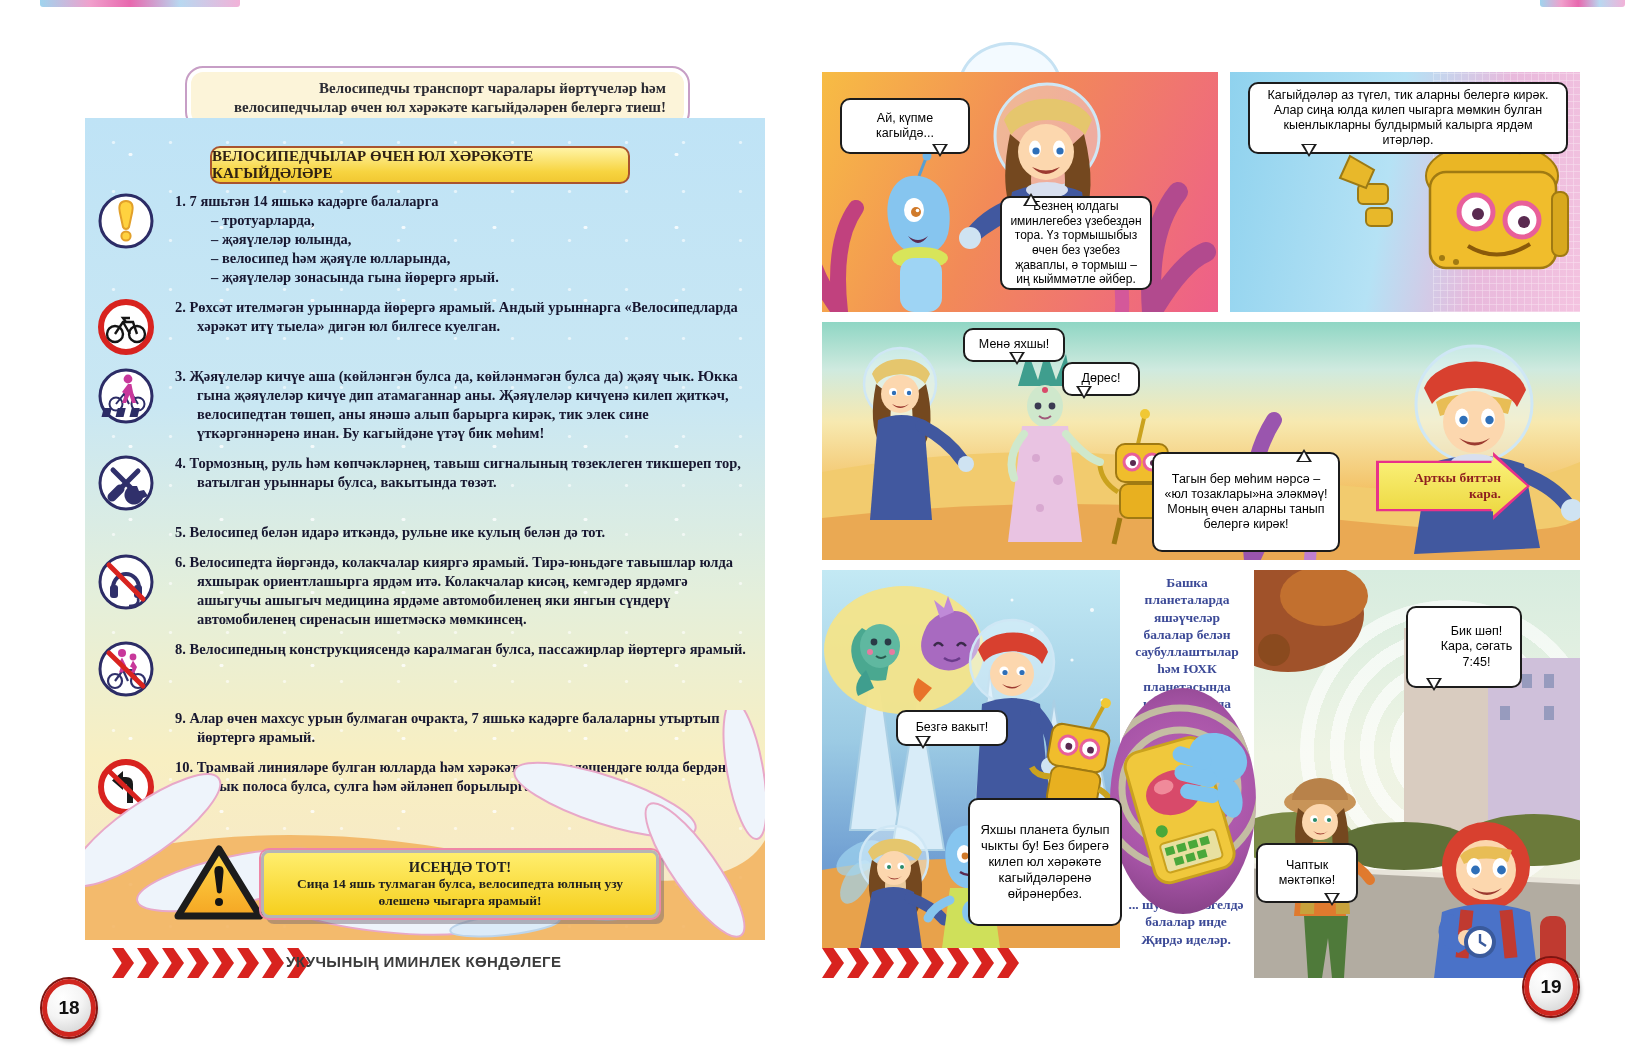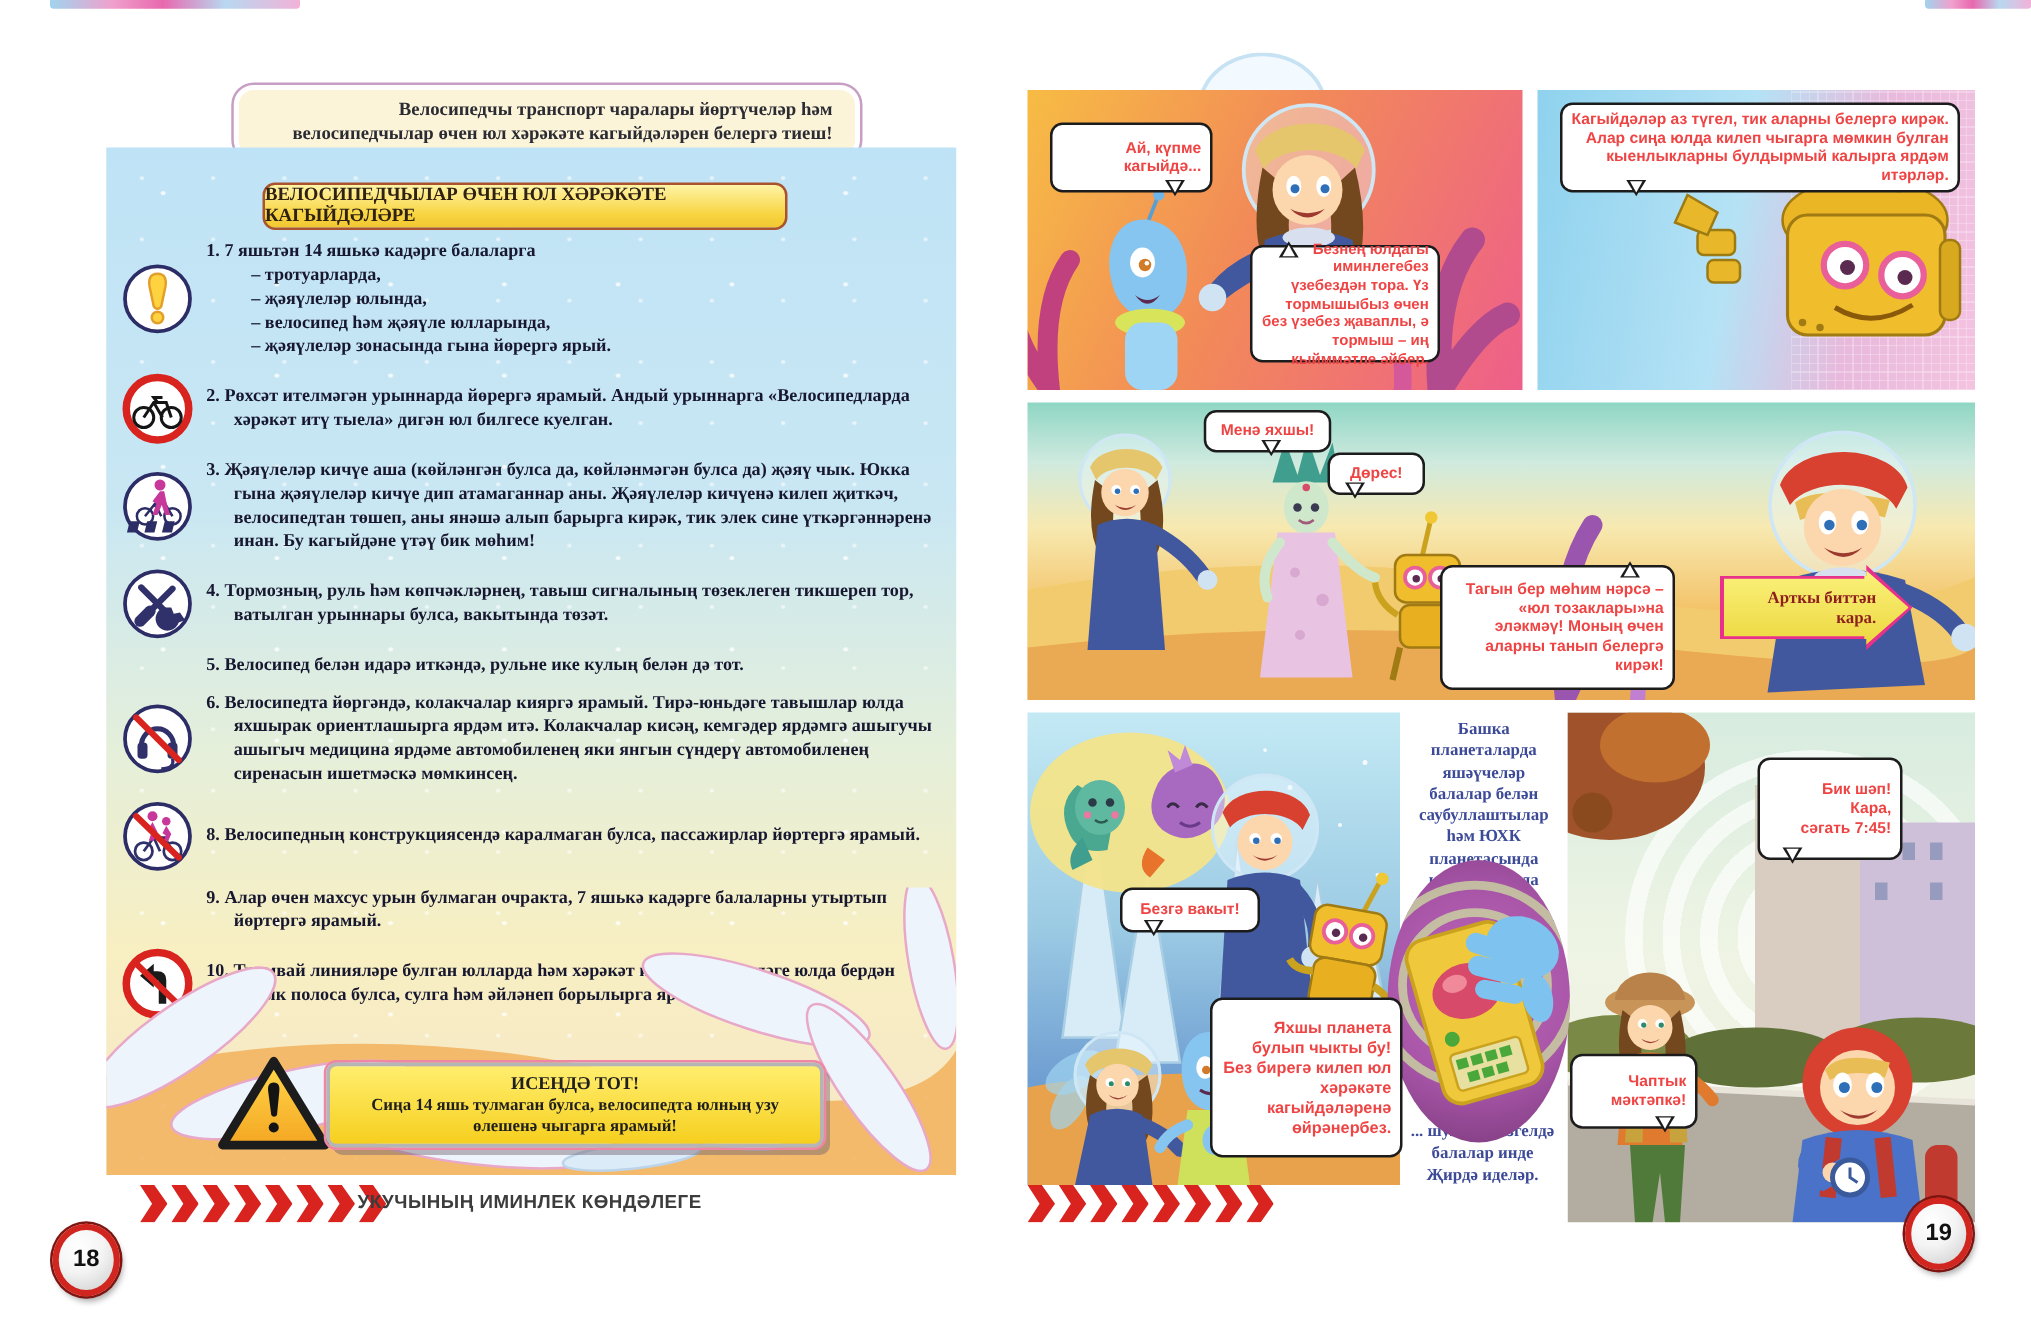--- a/index.html
+++ b/index.html
@@ -21,21 +21,21 @@
     background:
       radial-gradient(rgba(255,255,255,.8) 1.5px, transparent 2.5px),
       radial-gradient(rgba(255,255,255,.6) 1.2px, transparent 2.2px),
       linear-gradient(180deg,#bfe3f6 0%,#c9e7f3 35%,#e4efdb 58%,#f8efc2 78%,#f6e6c9 100%);
     background-size:91px 73px,57px 49px,100% 100%;}
   .title-bar{position:absolute;left:125px;top:28px;width:420px;height:38px;border-radius:10px;
     background:linear-gradient(180deg,#fff4a6,#f7d440 70%,#f2c832);border:2px solid #a9542e;
     display:flex;align-items:center;justify-content:center;box-sizing:border-box;
     font-family:"Liberation Serif",serif;font-weight:bold;font-size:15px;color:#2f2114;}
   .rules{position:absolute;left:10px;top:74px;width:655px;display:flex;flex-direction:column;gap:11px;}
-  .rule{display:flex;gap:8px;align-items:center;}
+  .rule{display:flex;gap:18px;align-items:flex-start;}
   .icon-slot{width:62px;min-width:62px;display:flex;align-items:center;justify-content:center;}
   .rule .txt{font-family:"Liberation Serif",serif;font-weight:bold;font-size:14.5px;
     line-height:1.31;color:#171730;padding-left:22px;text-indent:-22px;}
   .rule .subs div{padding-left:14px;text-indent:0;}
   .reminder-tri{position:absolute;left:88px;top:724px;width:92px;height:82px;}
   .reminder-box{position:absolute;left:176px;top:732px;width:398px;height:68px;border-radius:8px;
     background:linear-gradient(180deg,#ffee6e,#f6cf1e);border:3px solid #b5b5b5;
     box-shadow:0 0 0 2px #ef86a6,5px 6px 0 rgba(110,100,110,.45);
     display:flex;flex-direction:column;align-items:center;justify-content:center;
     font-family:"Liberation Serif",serif;font-weight:bold;color:#1f1f1f;box-sizing:border-box;}
@@ -77,21 +77,21 @@
 
   
   .narr{position:absolute;z-index:3;font-family:"Liberation Serif",serif;font-weight:bold;
     font-size:13.5px;line-height:1.28;color:#3c4a97;text-align:center;}
   .inset{position:absolute;left:1110px;top:688px;width:146px;height:226px;border-radius:50%;
     overflow:hidden;z-index:4;background:radial-gradient(circle at 50% 45%,#c168b8 0%,#a855a8 55%,#7a3a7a 100%);}
 
   
   .bubble{position:absolute;z-index:5;background:#fff;border:2px solid #1c1c1c;border-radius:10px;
     padding:5px 7px;box-sizing:border-box;display:flex;align-items:center;justify-content:center;
-    font-weight:bold;font-size:12.5px;line-height:1.22;text-align:right;color:#ef4444;}
+    font-weight:normal;font-size:12.5px;line-height:1.22;text-align:center;color:#000000;}
   .tail-b::before{content:"";position:absolute;left:45%;bottom:-13px;border:8px solid transparent;border-top:13px solid #1c1c1c;}
   .tail-b::after{content:"";position:absolute;left:calc(45% + 3px);bottom:-7px;border:5px solid transparent;border-top:9px solid #fff;}
   .tail-bl::before{content:"";position:absolute;left:16%;bottom:-13px;border:8px solid transparent;border-top:13px solid #1c1c1c;}
   .tail-bl::after{content:"";position:absolute;left:calc(16% + 3px);bottom:-7px;border:5px solid transparent;border-top:9px solid #fff;}
   .tail-br::before{content:"";position:absolute;right:16%;bottom:-13px;border:8px solid transparent;border-top:13px solid #1c1c1c;}
   .tail-br::after{content:"";position:absolute;right:calc(16% + 3px);bottom:-7px;border:5px solid transparent;border-top:9px solid #fff;}
   .tail-tl::before{content:"";position:absolute;left:14%;top:-13px;border:8px solid transparent;border-bottom:13px solid #1c1c1c;}
   .tail-tl::after{content:"";position:absolute;left:calc(14% + 3px);top:-7px;border:5px solid transparent;border-bottom:9px solid #fff;}
   .tail-tr::before{content:"";position:absolute;right:14%;top:-13px;border:8px solid transparent;border-bottom:13px solid #1c1c1c;}
   .tail-tr::after{content:"";position:absolute;right:calc(14% + 3px);top:-7px;border:5px solid transparent;border-bottom:9px solid #fff;}

